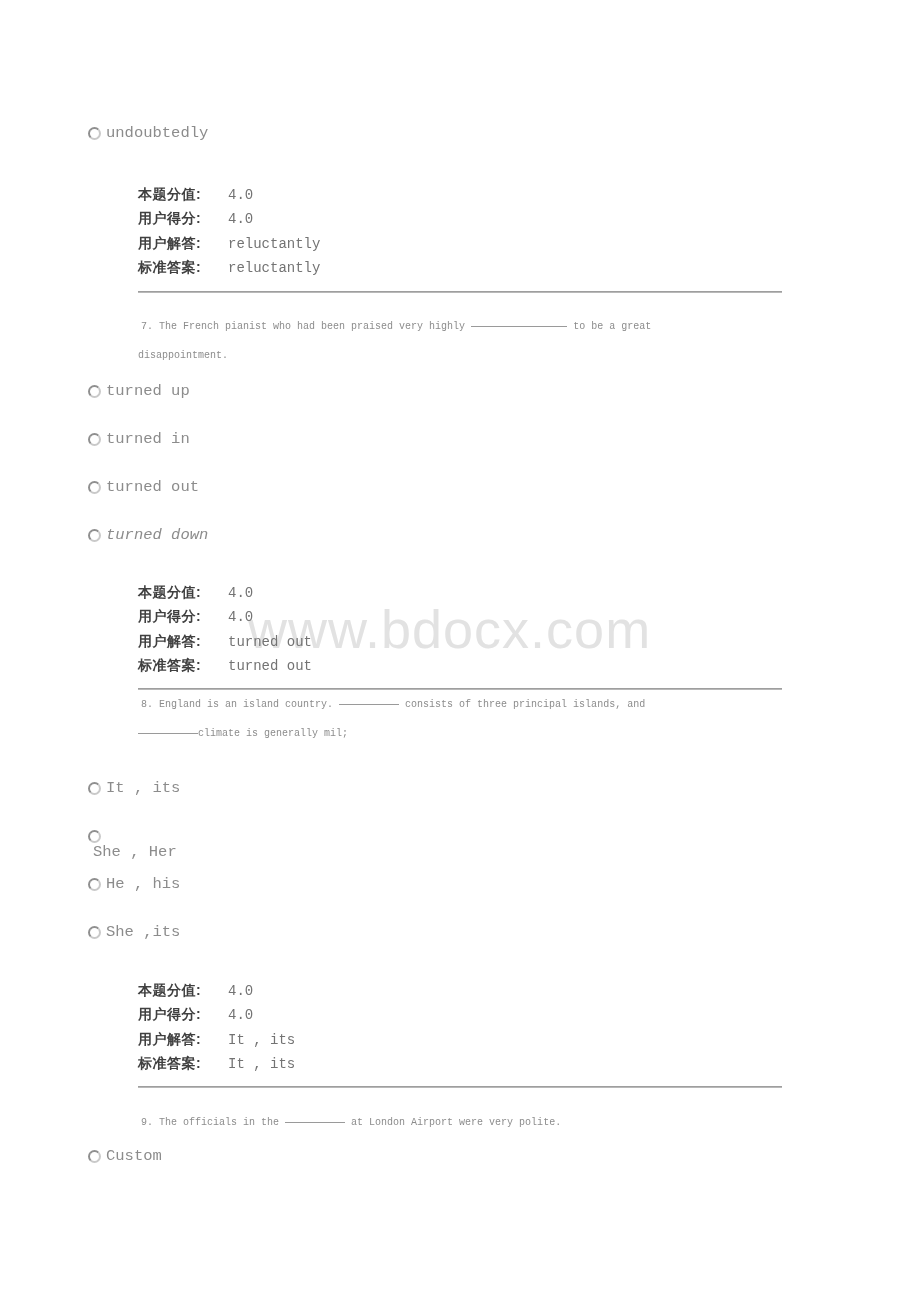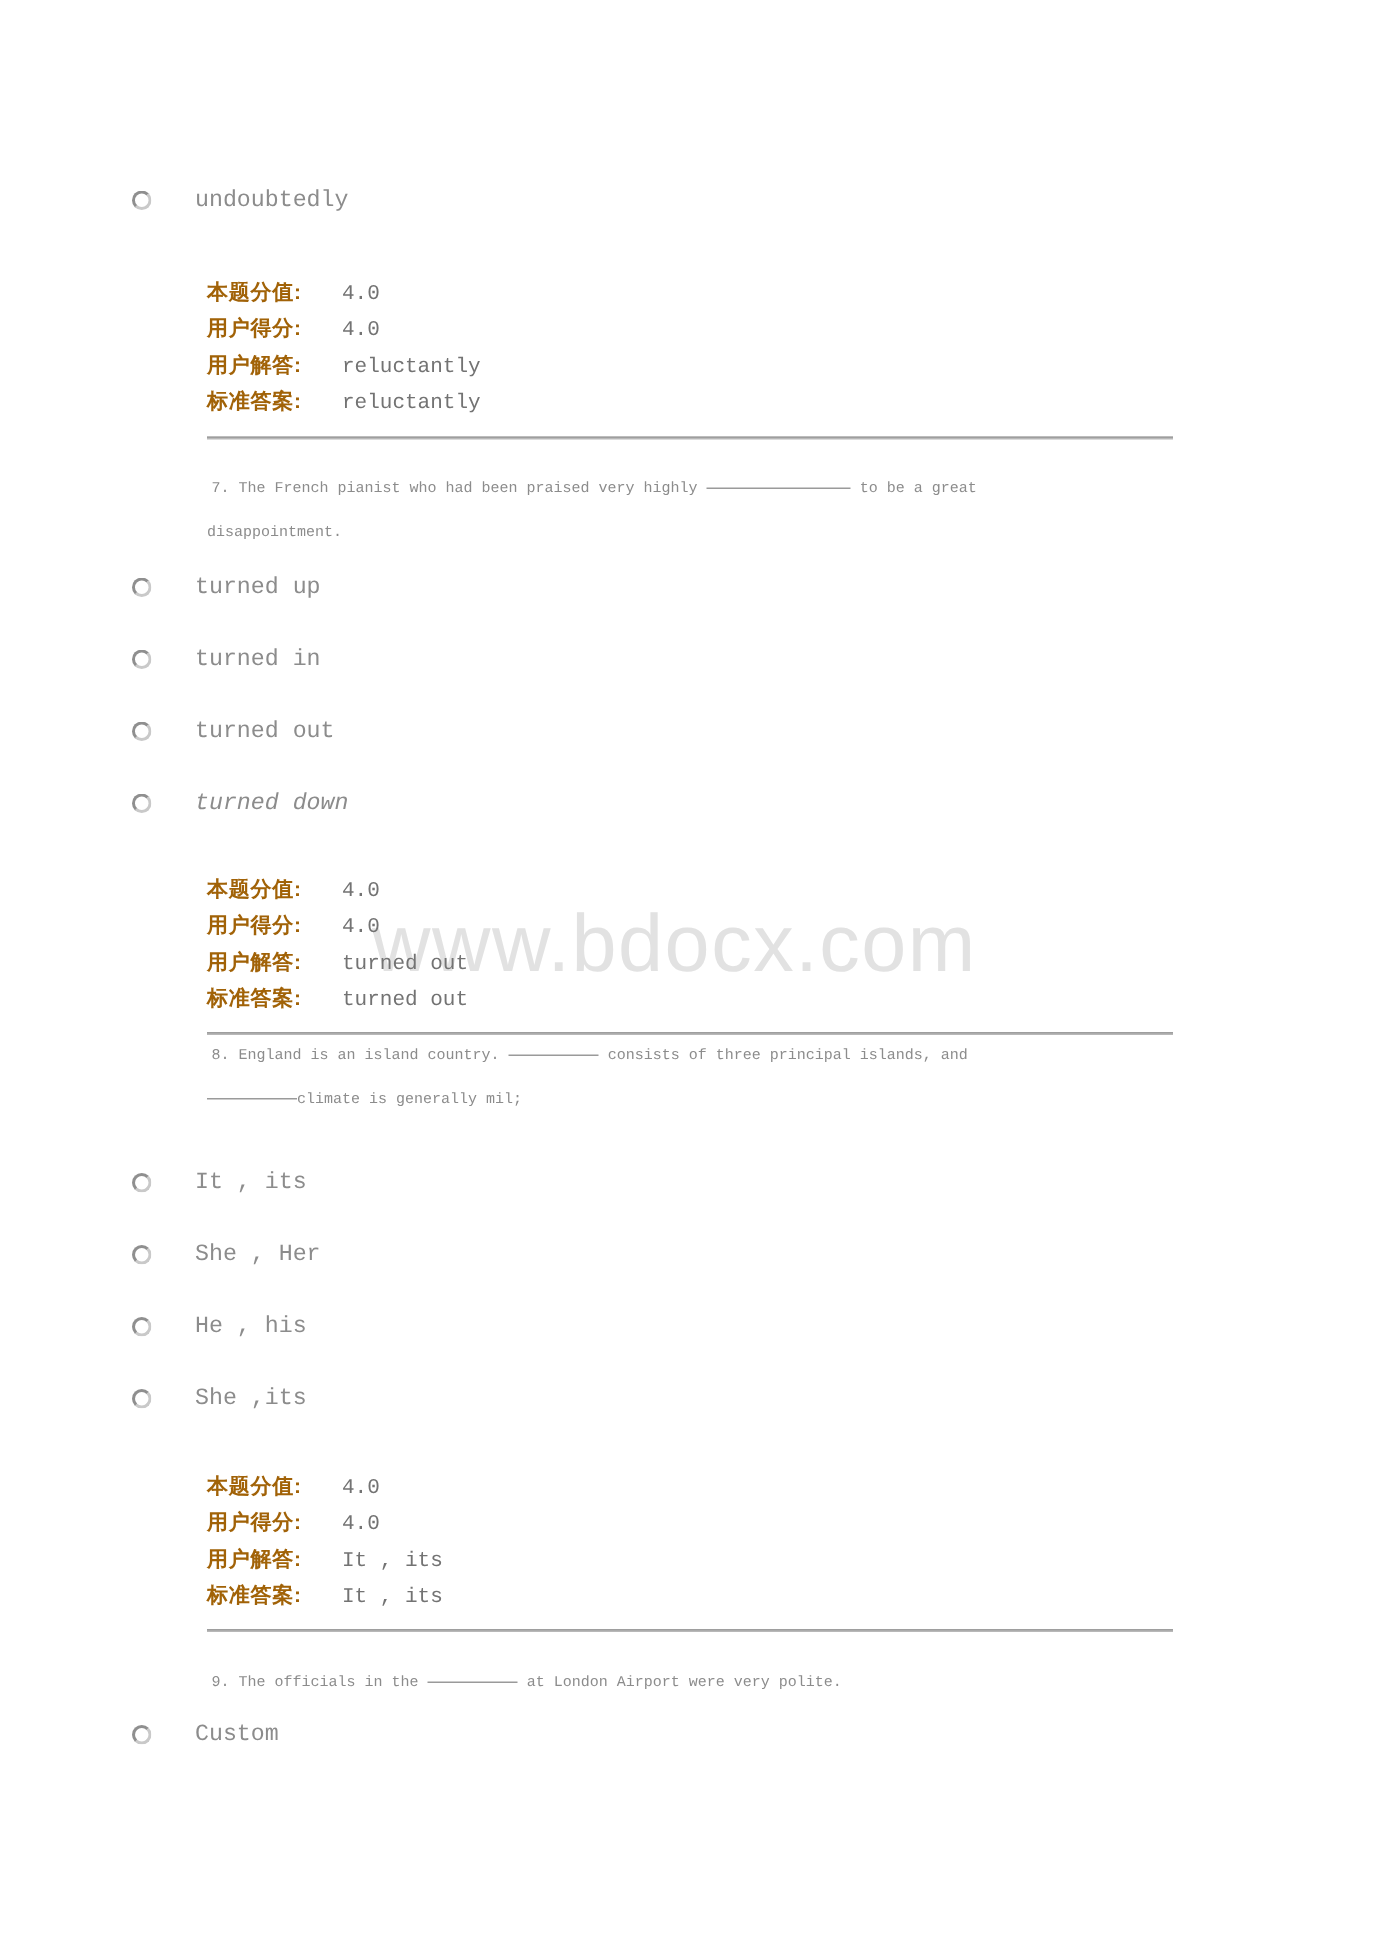--- a/index.html
+++ b/index.html
@@ -50,21 +50,21 @@
     flex: 0 0 13px;
     margin-top: 3px;
     border-radius: 50%;
     background: #ffffff;
     border: 2px solid #c9c9c9;
     border-top-color: #8f8f8f;
     border-left-color: #8f8f8f;
     box-sizing: border-box;
   }
   .option-label {
-    margin-left: 29px;
+    margin-left: 5px;
     font-family: "Liberation Mono", "DejaVu Sans Mono", monospace;
     font-size: 15.5px;
     color: #8c8c8c;
     white-space: pre;
     line-height: 19px;
   }
 
   
   .question {
     position: absolute;
@@ -95,21 +95,21 @@
     font-family: "Liberation Sans", "DejaVu Sans", sans-serif;
   }
   .answer-line {
     display: flex;
     align-items: baseline;
     height: 24.3px;
   }
   .answer-key {
     font-size: 14px;
     font-weight: bold;
-    color: #a16207;
+    color: #404040;
     width: 84px;
     flex: 0 0 84px;
     letter-spacing: 0.5px;
   }
   .answer-val {
     font-family: "Liberation Mono", "DejaVu Sans Mono", monospace;
     font-size: 14px;
     font-weight: normal;
     color: #737373;
     white-space: pre;
@@ -214,21 +214,21 @@
     <span class="blank mid"></span>
     <span>consists of three principal islands, and</span>
     <br>
     <span class="blank mid"></span><span>climate is generally mil;</span>
   </div>
 
   <div class="option-row" style="top:779px;">
     <span class="radio"></span>
     <span class="option-label">It , its</span>
   </div>
-  <div class="option-row" style="top:827px;">
+  <div class="option-row" style="top:827px;flex-direction:column;">
     <span class="radio"></span>
     <span class="option-label">She , Her</span>
   </div>
   <div class="option-row" style="top:875px;">
     <span class="radio"></span>
     <span class="option-label">He , his</span>
   </div>
   <div class="option-row" style="top:923px;">
     <span class="radio"></span>
     <span class="option-label">She ,its</span>

